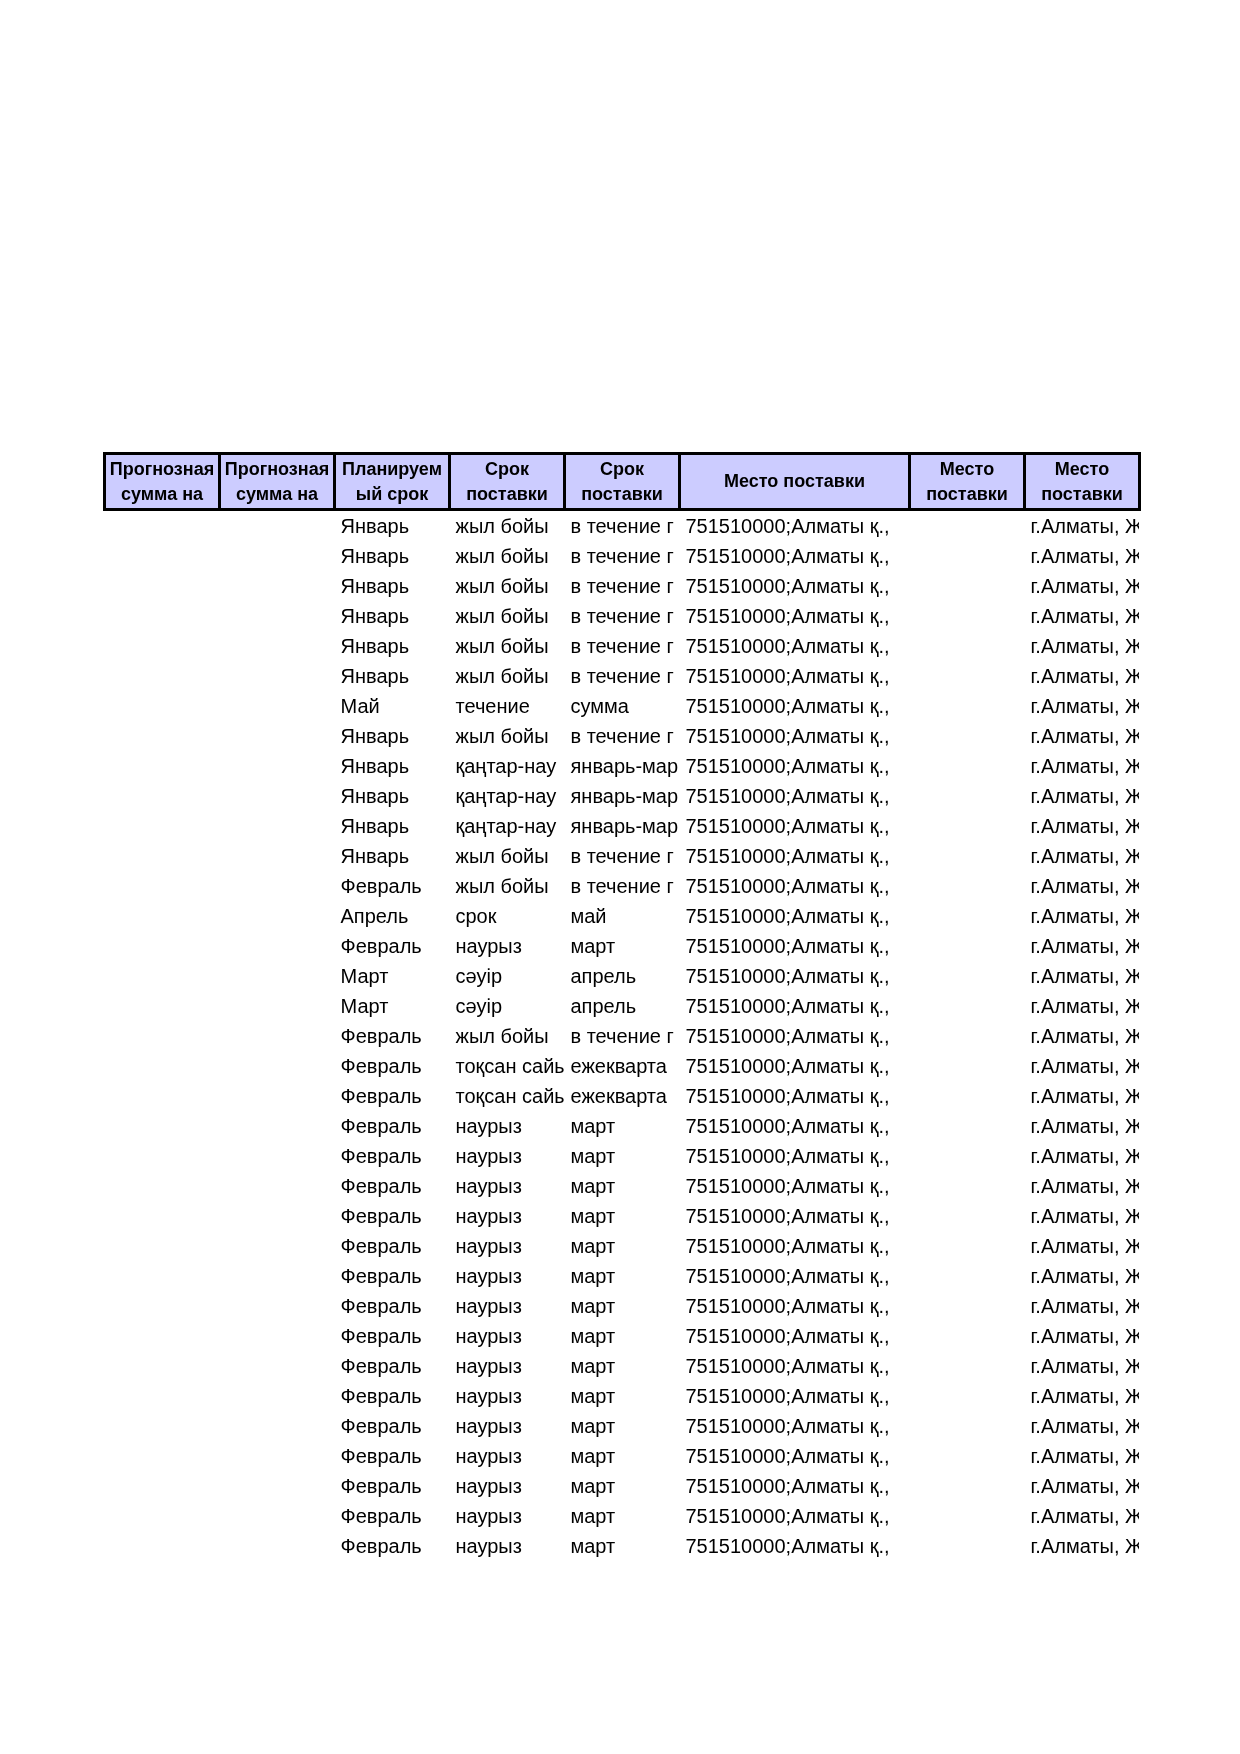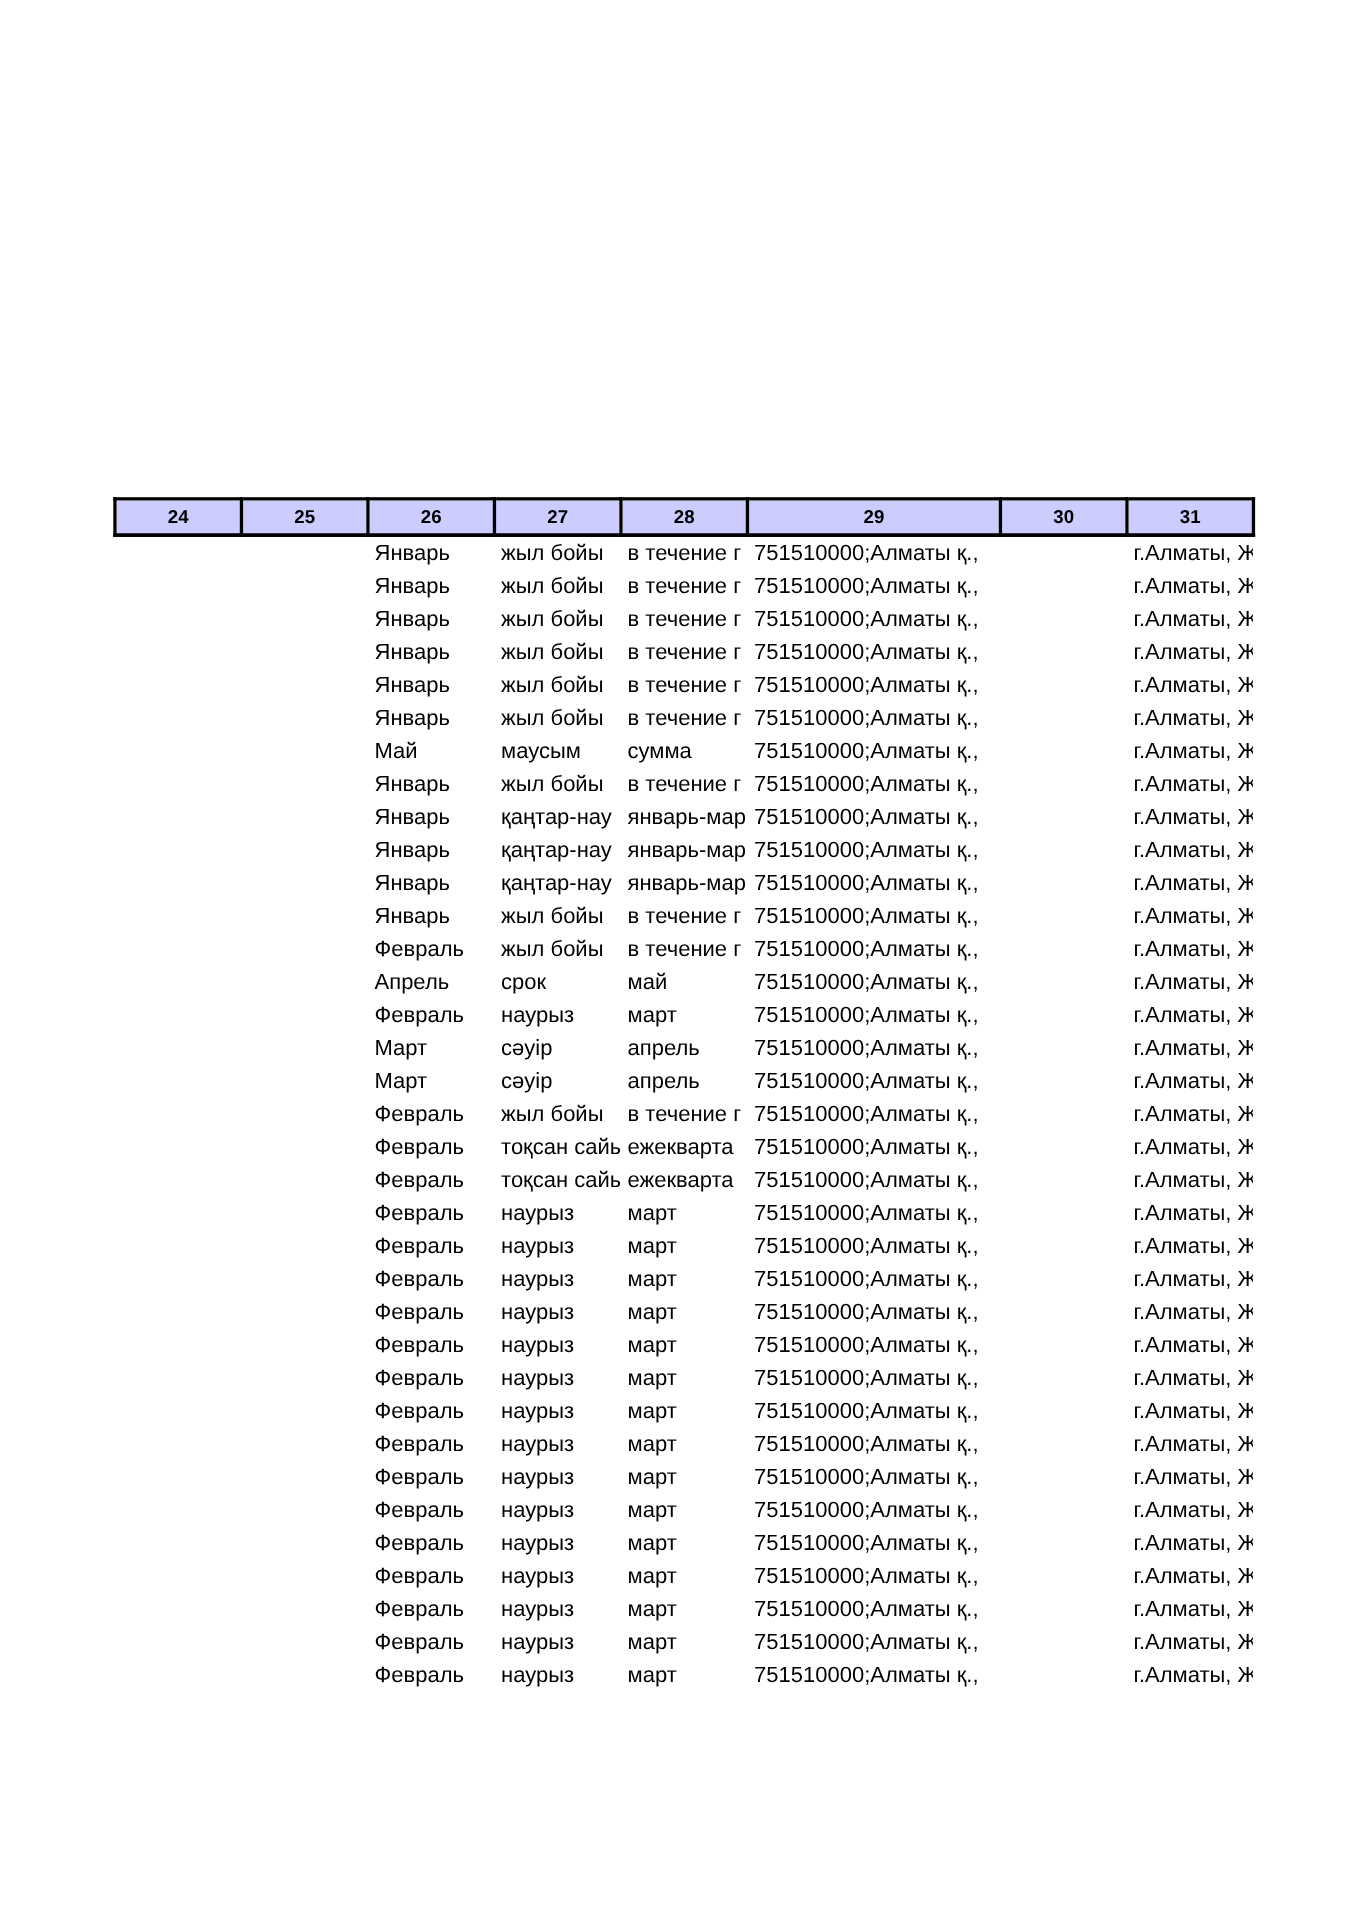--- a/index.html
+++ b/index.html
@@ -70,29 +70,29 @@
       <col>
         <col>
         <col>
         <col>
         <col>
         <col>
         <col>
         <col>
     </colgroup>
     <thead>
-      <tr class="hrow2">
-        <th>24</th>
-        <th>25</th>
-        <th>26</th>
-        <th>27</th>
-        <th>28</th>
-        <th>29</th>
-        <th>30</th>
-        <th>31</th>
+      <tr class="hrow1">
+        <th>Прогнозная сумма на</th>
+        <th>Прогнозная сумма на</th>
+        <th>Планируем ый срок</th>
+        <th>Срок поставки</th>
+        <th>Срок поставки</th>
+        <th>Место поставки</th>
+        <th>Место поставки</th>
+        <th>Место поставки</th>
       </tr>
     </thead>
     <tbody>
         <tr>
           <td></td>
           <td></td>
           <td>
             <div class="clip">Январь</div>
           </td>
           <td>
@@ -209,21 +209,21 @@
             <div class="clip">г.Алматы, Ж</div>
           </td>
         </tr>
         <tr>
           <td></td>
           <td></td>
           <td>
             <div class="clip">Май</div>
           </td>
           <td>
-            <div class="clip">маусым</div>
+            <div class="clip">течение</div>
           </td>
           <td>
             <div class="clip">сумма</div>
           </td>
           <td>
             <div class="clip wide">751510000;Алматы қ.,</div>
           </td>
           <td></td>
           <td>
             <div class="clip">г.Алматы, Ж</div>

